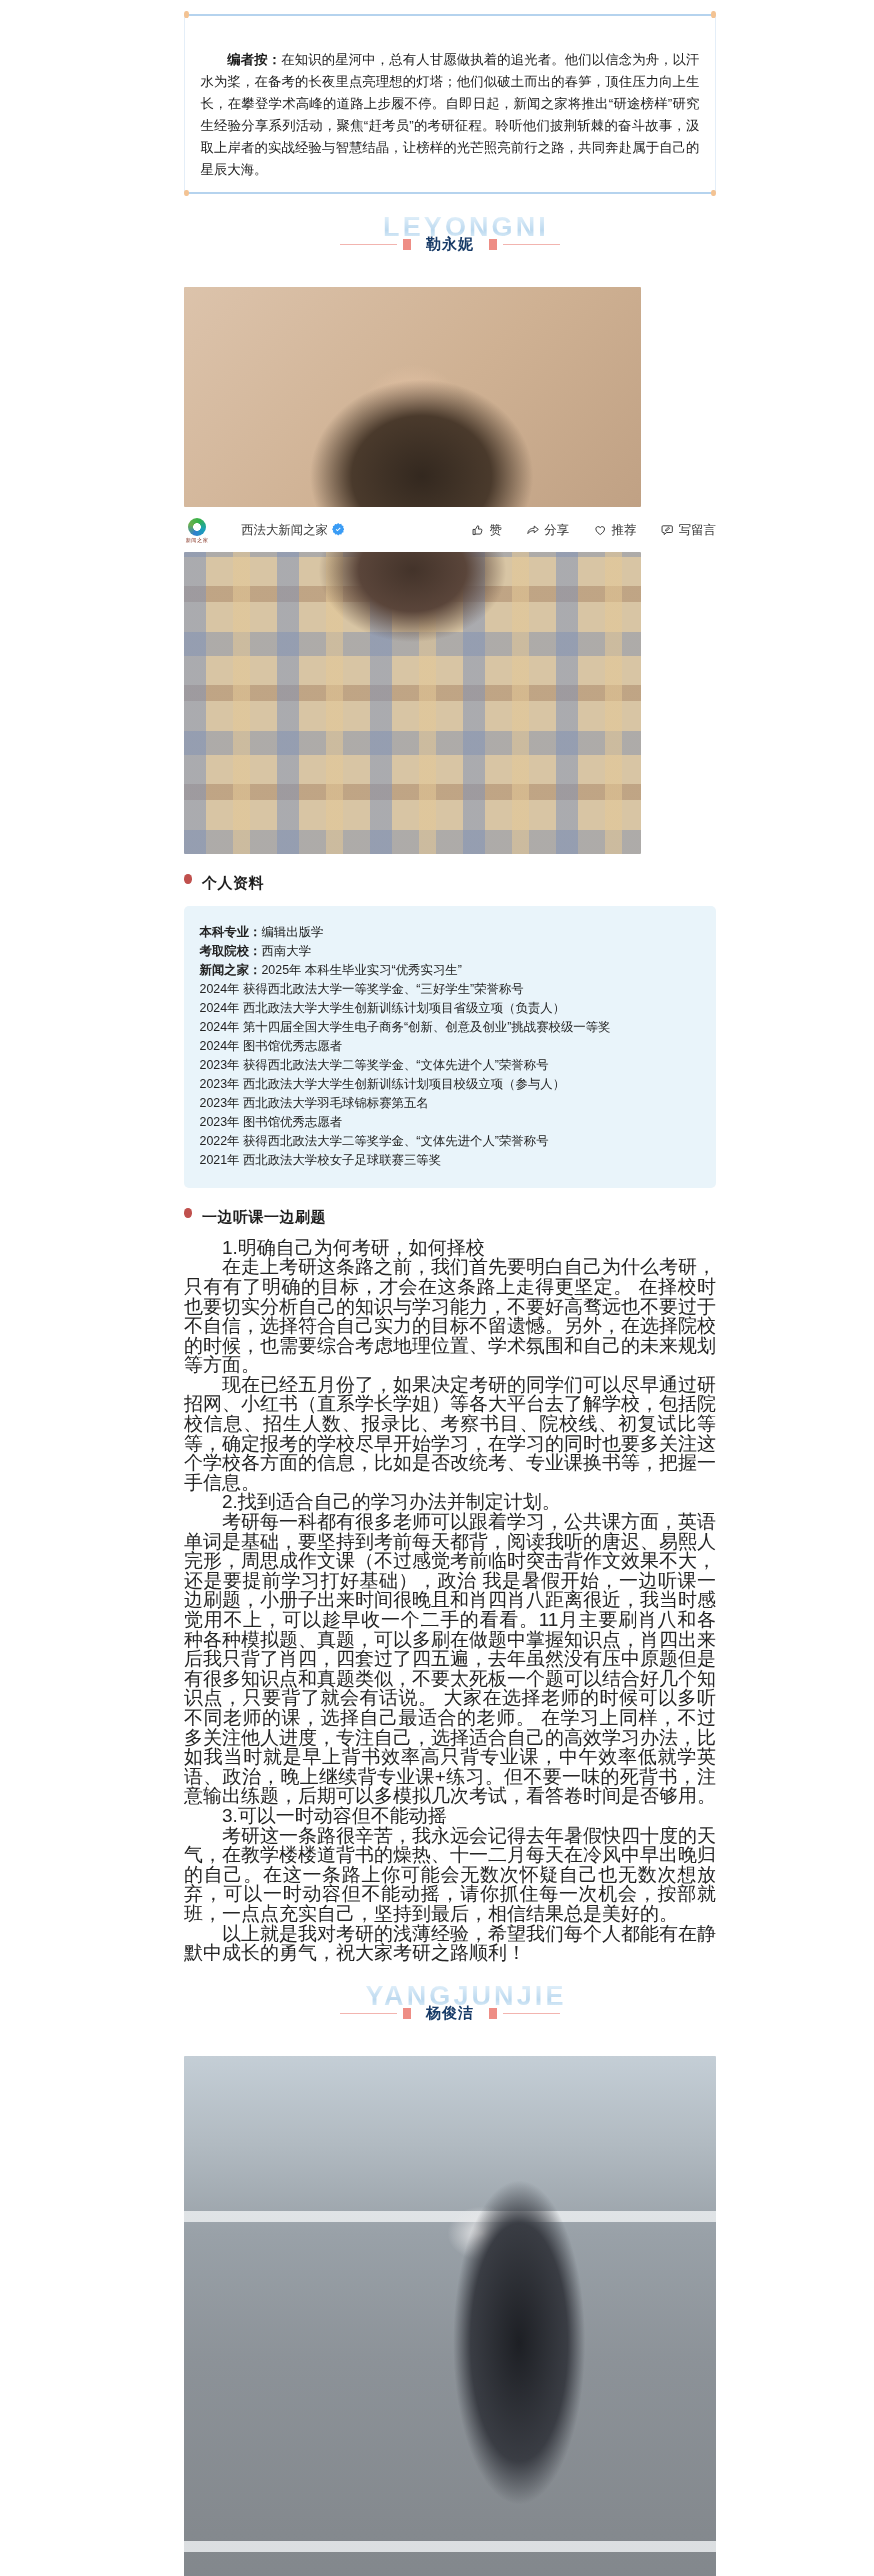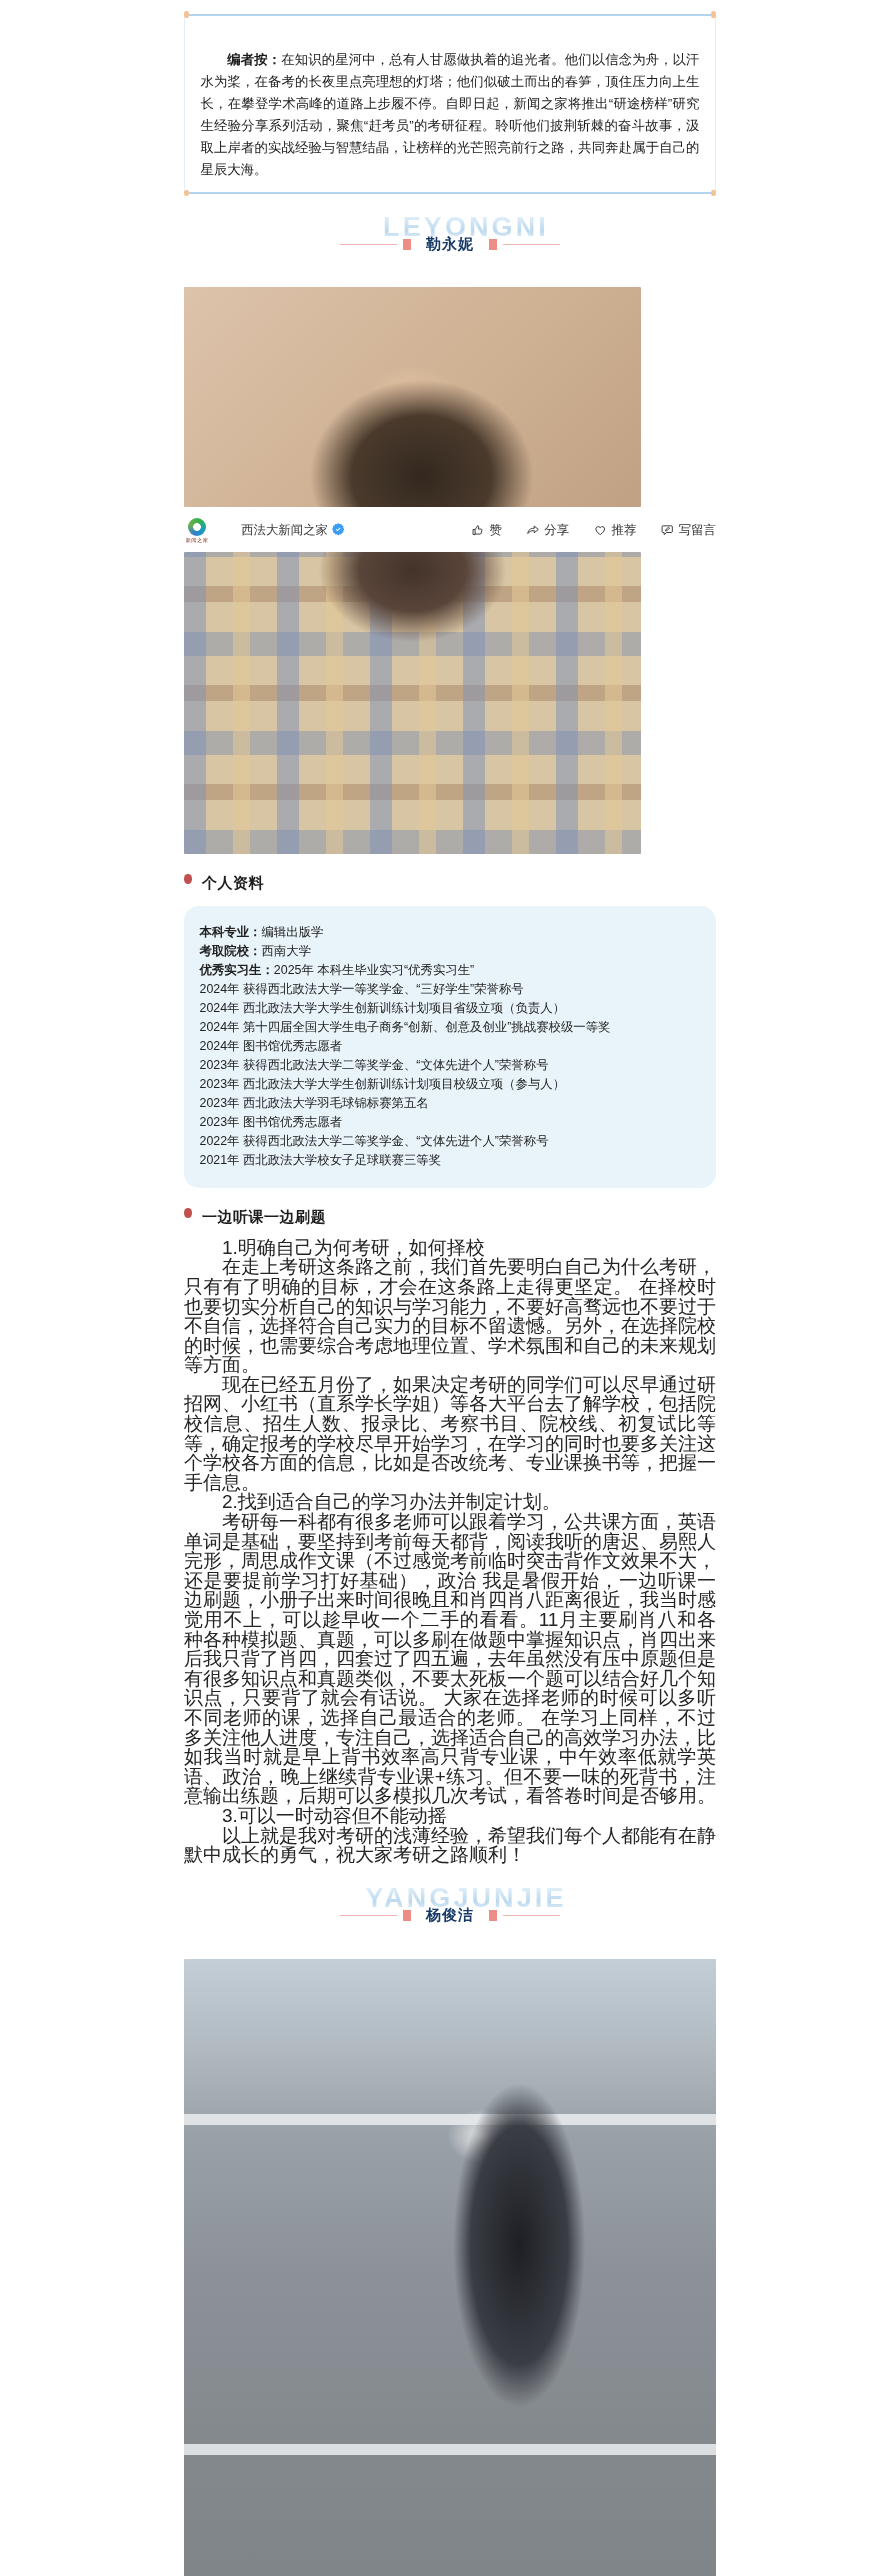--- a/index.html
+++ b/index.html
@@ -62,21 +62,21 @@
   .social-right{display:flex;align-items:center;gap:24px;}
   .action{display:flex;align-items:center;gap:4.1px;cursor:pointer;}
   .action-label{font-size:12.4px;color:#333;}
   .aicon{width:14.4px;height:14.4px;}
 
   
   .sec-head{display:flex;align-items:flex-start;margin-top:20.6px;}
   .sec-dot{width:7.7px;height:9.3px;border-radius:50%;background:#c0504d;margin-right:10.3px;}
   .sec-title{font-size:15px;font-weight:bold;color:#1d1d1d;letter-spacing:0.5px;}
 
-  .info-box{margin-top:12.4px;background:#e9f4fa;border-radius:15px;padding:17.5px 15.5px;}
+  .info-box{margin-top:12.4px;background:#e9f4fa;border-radius:5px;padding:17.5px 15.5px;}
   .info-line{font-size:12.4px;line-height:19px;color:#222;}
   .info-label{font-weight:bold;}
 
   .paras{margin-top:10.3px;}
   .paras p{margin:0;font-size:19px;line-height:19.6px;text-align:justify;text-indent:2em;color:#242424;}
 </style>
 </head>
 <body>
 
 <div class="page">
@@ -147,21 +147,21 @@
 
     <div class="photo photo2"></div>
 
     <div class="sec-head">
       <span class="sec-dot"></span>
       <span class="sec-title">个人资料</span>
     </div>
     <div class="info-box">
       <div class="info-line"><span class="info-label">本科专业：</span><span>编辑出版学</span></div>
       <div class="info-line"><span class="info-label">考取院校：</span><span>西南大学</span></div>
-      <div class="info-line"><span class="info-label">优秀实习生：</span><span>2025年 本科生毕业实习“优秀实习生”</span></div>
+      <div class="info-line"><span class="info-label">新闻之家：</span><span>2025年 本科生毕业实习“优秀实习生”</span></div>
       <div class="info-line">2024年 获得西北政法大学一等奖学金、“三好学生”荣誉称号</div>
       <div class="info-line">2024年 西北政法大学大学生创新训练计划项目省级立项（负责人）</div>
       <div class="info-line">2024年 第十四届全国大学生电子商务“创新、创意及创业”挑战赛校级一等奖</div>
       <div class="info-line">2024年 图书馆优秀志愿者</div>
       <div class="info-line">2023年 获得西北政法大学二等奖学金、“文体先进个人”荣誉称号</div>
       <div class="info-line">2023年 西北政法大学大学生创新训练计划项目校级立项（参与人）</div>
       <div class="info-line">2023年 西北政法大学羽毛球锦标赛第五名</div>
       <div class="info-line">2023年 图书馆优秀志愿者</div>
       <div class="info-line">2022年 获得西北政法大学二等奖学金、“文体先进个人”荣誉称号</div>
       <div class="info-line">2021年 西北政法大学校女子足球联赛三等奖</div>
@@ -171,20 +171,21 @@
       <span class="sec-dot"></span>
       <span class="sec-title">一边听课一边刷题</span>
     </div>
     <div class="paras">
       <p>1.明确自己为何考研，如何择校</p>
       <p>在走上考研这条路之前，我们首先要明白自己为什么考研，只有有了明确的目标，才会在这条路上走得更坚定。 在择校时也要切实分析自己的知识与学习能力，不要好高骛远也不要过于不自信，选择符合自己实力的目标不留遗憾。另外，在选择院校的时候，也需要综合考虑地理位置、学术氛围和自己的未来规划等方面。</p>
       <p>现在已经五月份了，如果决定考研的同学们可以尽早通过研招网、小红书（直系学长学姐）等各大平台去了解学校，包括院校信息、招生人数、报录比、考察书目、院校线、初复试比等等，确定报考的学校尽早开始学习，在学习的同时也要多关注这个学校各方面的信息，比如是否改统考、专业课换书等，把握一手信息。</p>
       <p>2.找到适合自己的学习办法并制定计划。</p>
       <p>考研每一科都有很多老师可以跟着学习，公共课方面，英语 单词是基础，要坚持到考前每天都背，阅读我听的唐迟、易熙人完形，周思成作文课（不过感觉考前临时突击背作文效果不大，还是要提前学习打好基础），政治 我是暑假开始，一边听课一边刷题，小册子出来时间很晚且和肖四肖八距离很近，我当时感觉用不上，可以趁早收一个二手的看看。11月主要刷肖八和各种各种模拟题、真题，可以多刷在做题中掌握知识点，肖四出来后我只背了肖四，四套过了四五遍，去年虽然没有压中原题但是有很多知识点和真题类似，不要太死板一个题可以结合好几个知识点，只要背了就会有话说。 大家在选择老师的时候可以多听不同老师的课，选择自己最适合的老师。 在学习上同样，不过多关注他人进度，专注自己，选择适合自己的高效学习办法，比如我当时就是早上背书效率高只背专业课，中午效率低就学英语、政治，晚上继续背专业课+练习。但不要一味的死背书，注意输出练题，后期可以多模拟几次考试，看答卷时间是否够用。</p>
       <p>3.可以一时动容但不能动摇</p>
+      <p>考研这一条路很辛苦，我永远会记得去年暑假快四十度的天气，在教学楼楼道背书的燥热、十一二月每天在冷风中早出晚归的自己。在这一条路上你可能会无数次怀疑自己也无数次想放弃，可以一时动容但不能动摇，请你抓住每一次机会，按部就班，一点点充实自己，坚持到最后，相信结果总是美好的。</p>
       <p>以上就是我对考研的浅薄经验，希望我们每个人都能有在静默中成长的勇气，祝大家考研之路顺利！</p>
     </div>
 
     <div class="banner">
       <div class="banner-en">YANGJUNJIE</div>
       <div class="banner-row">
         <span class="banner-dash"></span>
         <span class="banner-sq"></span>
         <span class="banner-cn">杨俊洁</span>
         <span class="banner-sq"></span>

